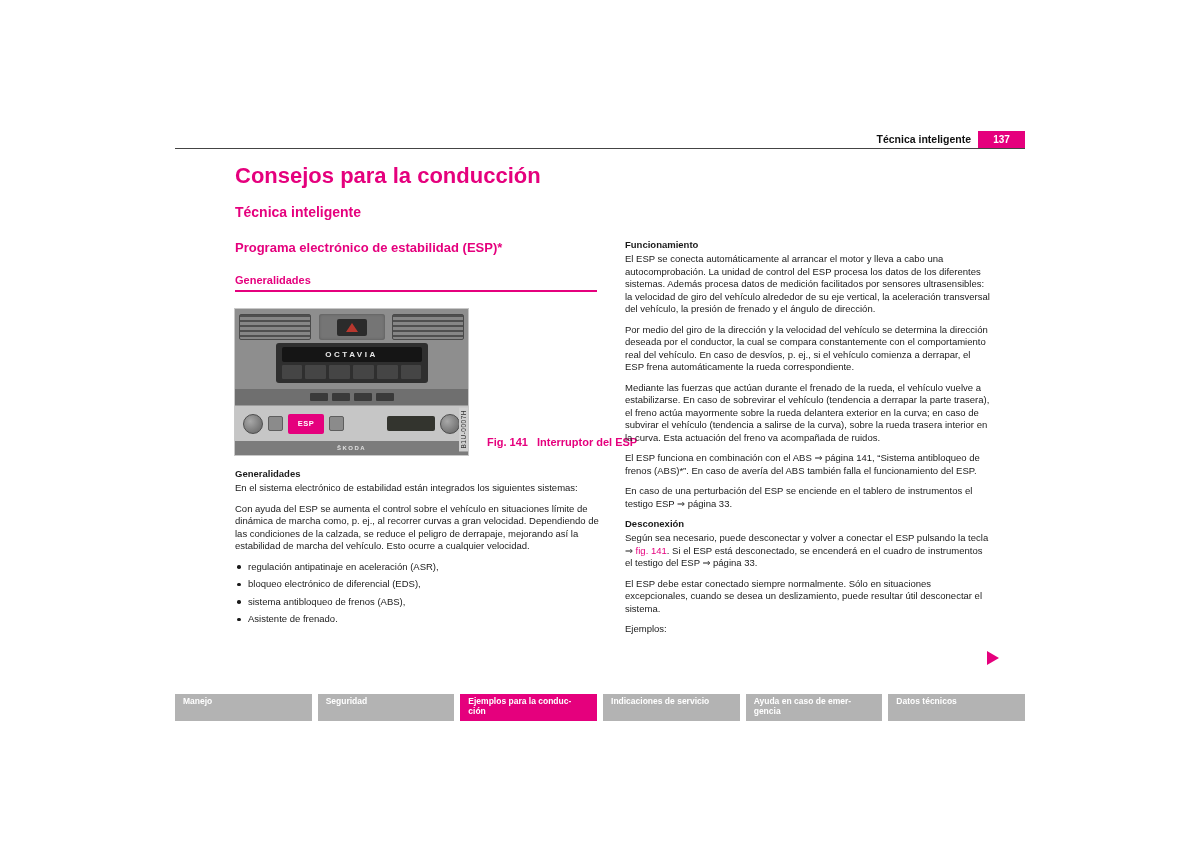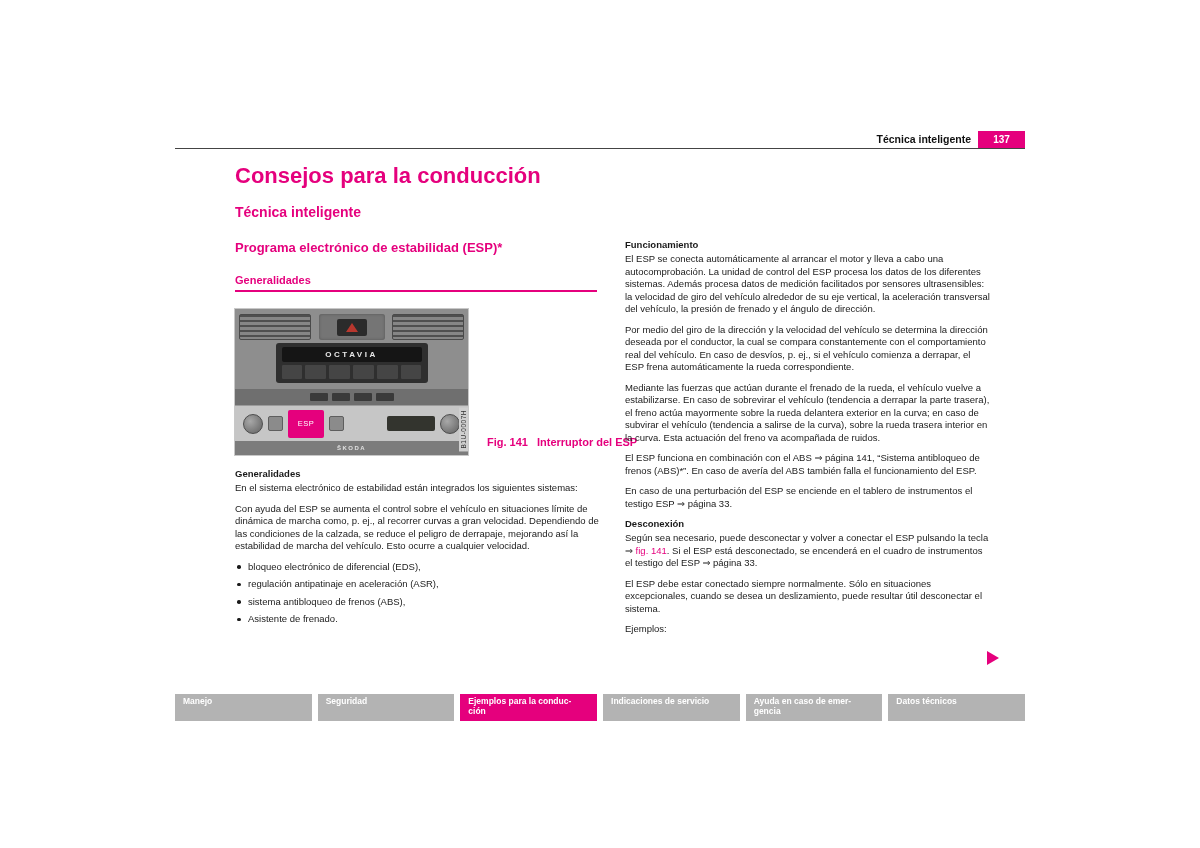--- a/index.html
+++ b/index.html
@@ -53,22 +53,22 @@
                    font-size: 8px; font-weight: bold; letter-spacing: 2.5px;
                    display: flex; align-items: center; justify-content: center; }
   .radio-buttons { flex: 1; display: flex; gap: 3px; }
   .radio-btn { flex: 1; background: #454545; border-radius: 1px; }
   .fig-row-mid { height: 16px; display: flex; align-items: center; justify-content: center;
                  gap: 4px; background: #6f6f6f; }
   .mid-btn { width: 18px; height: 8px; background: #3a3a3a; border-radius: 1px; }
   .fig-row-climate { height: 36px; background: #c6c6c6; display: flex; align-items: center;
                      gap: 5px; padding: 0 8px; box-sizing: border-box; border-top: 1px solid #9b9b9b; }
   .climate-btn { width: 13px; height: 13px; background: #8b8b8b; border: 1px solid #5e5e5e; border-radius: 2px; }
-  .esp-btn { width: 36px; height: 28px; background: var(--accent, #e5007d); color: #fff;
-             font-size: 7.5px; font-weight: normal; display: flex; align-items: center;
+  .esp-btn { width: 36px; height: 20px; background: var(--accent, #e5007d); color: #fff;
+             font-size: 7.5px; font-weight: bold; display: flex; align-items: center;
              justify-content: center; border-radius: 2px; letter-spacing: 0.5px; }
   .climate-display { width: 48px; height: 15px; background: #33342e; border-radius: 2px; margin-left: auto; }
   .knob { width: 18px; height: 18px; border-radius: 50%; border: 1px solid #4c4c4c;
           background: radial-gradient(circle at 35% 35%, #a8a8a8, #5f5f5f); }
   .fig-bottom { height: 14px; background: #7c7c7c; display: flex; align-items: center; justify-content: center; }
   .skoda-label { color: #e0e0e0; font-size: 6px; letter-spacing: 1.5px; font-weight: bold; }
   .img-code { position: absolute; right: 0; bottom: 4px; writing-mode: vertical-rl;
               transform: rotate(180deg); font-size: 6.5px; color: #333; background: #cfcfcf;
               padding: 3px 1px; letter-spacing: 0.5px; }
 
@@ -167,22 +167,22 @@
 
   <div class="figure-caption">
     <span class="fig-label">Fig. 141</span><span class="fig-text">Interruptor del ESP</span>
   </div>
 
   <div class="col col-left">
     <div class="body-heading">Generalidades</div>
     <p class="body-text">En el sistema electrónico de estabilidad están integrados los siguientes sistemas:</p>
     <p class="body-text">Con ayuda del ESP se aumenta el control sobre el vehículo en situaciones límite de dinámica de marcha como, p. ej., al recorrer curvas a gran velocidad. Dependiendo de las condiciones de la calzada, se reduce el peligro de derrapaje, mejorando así la estabilidad de marcha del vehículo. Esto ocurre a cualquier velocidad.</p>
     <ul class="bullet-list">
+      <li>regulación antipatinaje en aceleración (ASR),</li>
       <li>bloqueo electrónico de diferencial (EDS),</li>
-      <li>regulación antipatinaje en aceleración (ASR),</li>
       <li>sistema antibloqueo de frenos (ABS),</li>
       <li>Asistente de frenado.</li>
     </ul>
   </div>
 
   <div class="col col-right">
     <div class="body-heading">Funcionamiento</div>
     <p class="body-text">El ESP se conecta automáticamente al arrancar el motor y lleva a cabo una autocomprobación. La unidad de control del ESP procesa los datos de los diferentes sistemas. Además procesa datos de medición facilitados por sensores ultrasensibles: la velocidad de giro del vehículo alrededor de su eje vertical, la aceleración transversal del vehículo, la presión de frenado y el ángulo de dirección.</p>
     <p class="body-text">Por medio del giro de la dirección y la velocidad del vehículo se determina la dirección deseada por el conductor, la cual se compara constantemente con el comportamiento real del vehículo. En caso de desvíos, p. ej., si el vehículo comienza a derrapar, el ESP frena automáticamente la rueda correspondiente.</p>
     <p class="body-text">Mediante las fuerzas que actúan durante el frenado de la rueda, el vehículo vuelve a estabilizarse. En caso de sobrevirar el vehículo (tendencia a derrapar la parte trasera), el freno actúa mayormente sobre la rueda delantera exterior en la curva; en caso de subvirar el vehículo (tendencia a salirse de la curva), sobre la rueda trasera interior en la curva. Esta actuación del freno va acompañada de ruidos.</p>

